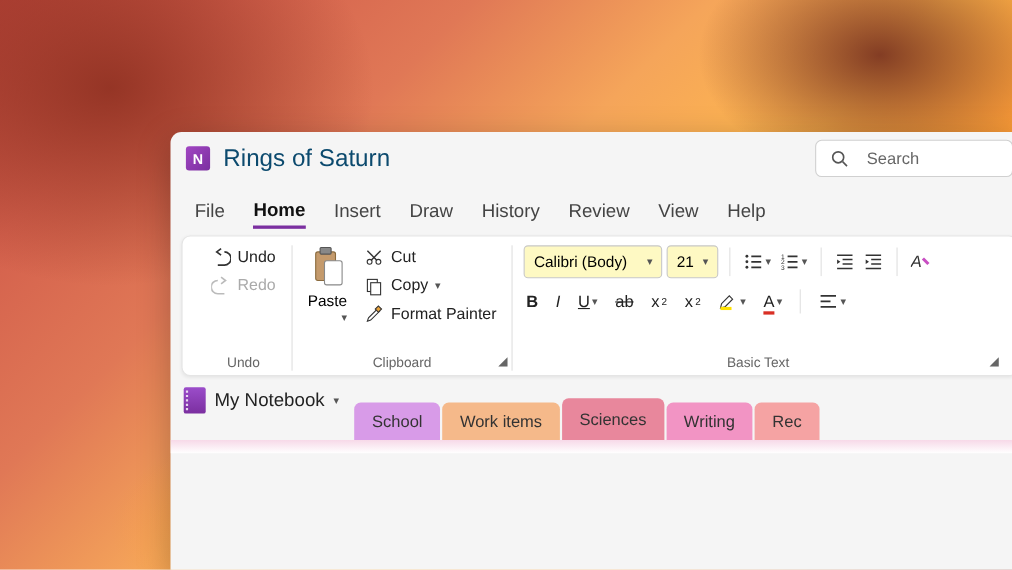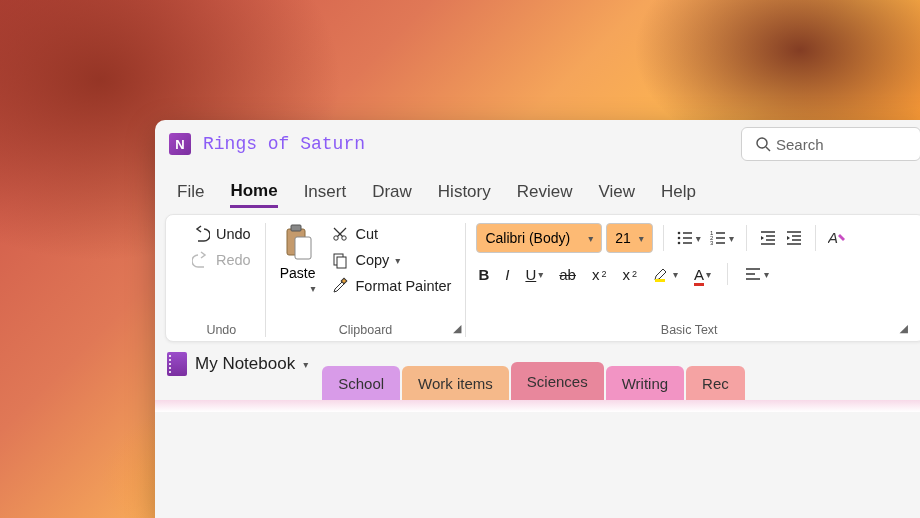--- a/index.html
+++ b/index.html
@@ -30,26 +30,26 @@
     height: 48px; padding: 0 14px;
     gap: 12px;
   }
   .app-icon {
     width: 22px; height: 22px;
     background: linear-gradient(135deg,#a146c2,#7b2fa0);
     border-radius: 3px;
     display:flex;align-items:center;justify-content:center;
     color:#fff; font-weight:bold; font-size:13px;
   }
-  .title { font-size: 18px; color:#8b5cf6;font-family:Liberation Mono, monospace; }
+  .title { font-size: 22px; color:#0c4a6e; }
   .search {
     margin-left: auto;
     display:flex; align-items:center;
     background:#fff; border:1px solid #d0d0d0; border-radius:6px;
-    height:34px; padding:0 12px; min-width:180px; gap:4px;
+    height:34px; padding:0 12px; min-width:180px; gap:16px;
     color:#555;
   }
   .menubar {
     display:flex; gap:26px; padding:0 22px; height:40px; align-items:center;
     font-size:17px; color:#444;
   }
   .menubar .mitem { cursor:pointer; padding-bottom:4px;margin-top:12px; }
   .menubar .active { font-weight:600; color:#111; border-bottom:3px solid #7b2fa0; }
   .ribbon {
     margin:6px 10px 0 10px;
@@ -61,21 +61,21 @@
   .group + .group { border-left:1px solid #e0e0e0; }
   .group-body { flex:1; display:flex; gap:8px; align-items:flex-start; }
   .group-label { text-align:center; font-size:12.5px; color:#666; padding-top:2px; }
   .vstack { display:flex; flex-direction:column; gap:4px; }
   .rbtn { display:flex; align-items:center; gap:6px; font-size:14.5px; color:#222; padding:2px 4px; cursor:pointer; border-radius:4px; white-space:nowrap;}
   .rbtn.disabled { color:#aaa; }
   .ic { width:18px; height:18px; display:inline-flex; align-items:center; justify-content:center; }
   .paste-big { display:flex; flex-direction:column; align-items:flex-end; gap:2px; cursor:pointer; padding:0 4px;}
   .paste-ic { width:34px; height:40px; }
   .font-row { display:flex; gap:4px; align-items:center; }
-  .font-select { border:1px solid #c8c8c8; border-radius:4px; height:30px; padding:0 8px; font-size:14px; display:flex; align-items:center; gap:18px; cursor:pointer; background:#fdba74;}
+  .font-select { border:1px solid #c8c8c8; border-radius:4px; height:30px; padding:0 8px; font-size:14px; display:flex; align-items:center; gap:18px; cursor:pointer; background:#fef9c3;}
   .tool-row { display:flex; gap:12px; align-items:center; margin-top:10px;}
   .tbtn { cursor:pointer; font-size:15px; color:#222; display:inline-flex; align-items:center; gap:2px; padding:2px;}
   .launcher { position:absolute; right:4px; bottom:2px; font-size:11px; color:#666; cursor:pointer;}
   .nb-row { display:flex; align-items:flex-end; height:48px; padding-left:12px; margin-top:10px; gap:14px;}
   .nb-picker { display:flex; align-items:center; gap:8px; font-size:17px; color:#222; cursor:pointer; padding-bottom:24px;}
   .nb-ic { width:20px; height:24px; background:linear-gradient(180deg,#9b4dca,#7b2fa0); border-radius:2px; position:relative;}
   .nb-ic::before{content:"";position:absolute;left:2px;top:3px;bottom:3px;border-left:2px dotted rgba(255,255,255,0.8);}
   .tabs { display:flex; align-items:flex-end; gap:0; }
   .tab { height:34px; padding:0 16px; display:flex; align-items:center; font-size:15px; color:#333; border-radius:6px 6px 0 0; cursor:pointer; margin-right:2px;}
   .tab.sel { height:38px; font-weight:400;}

